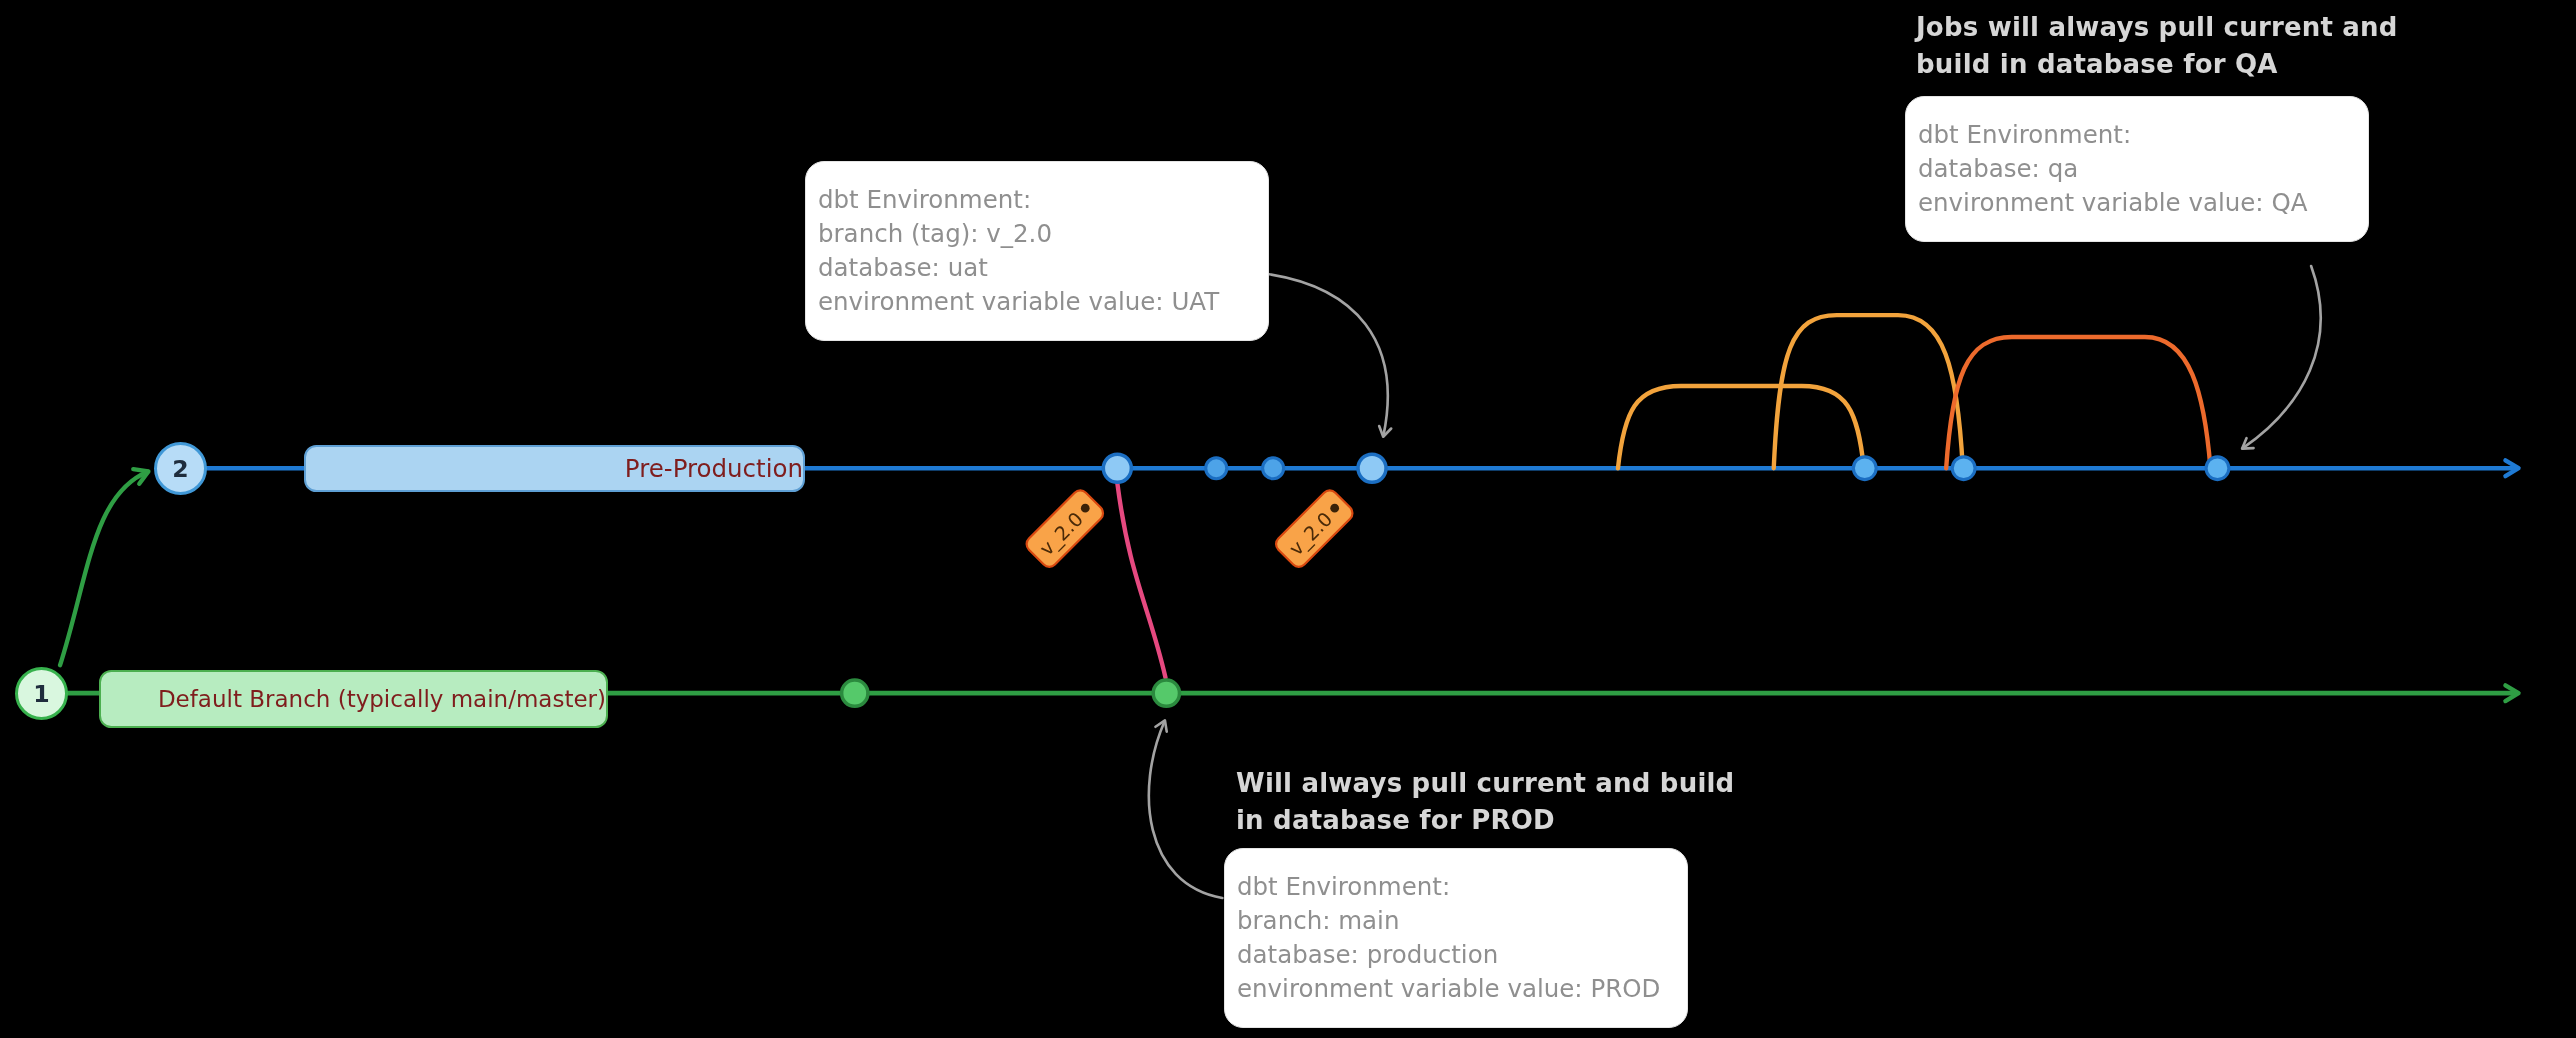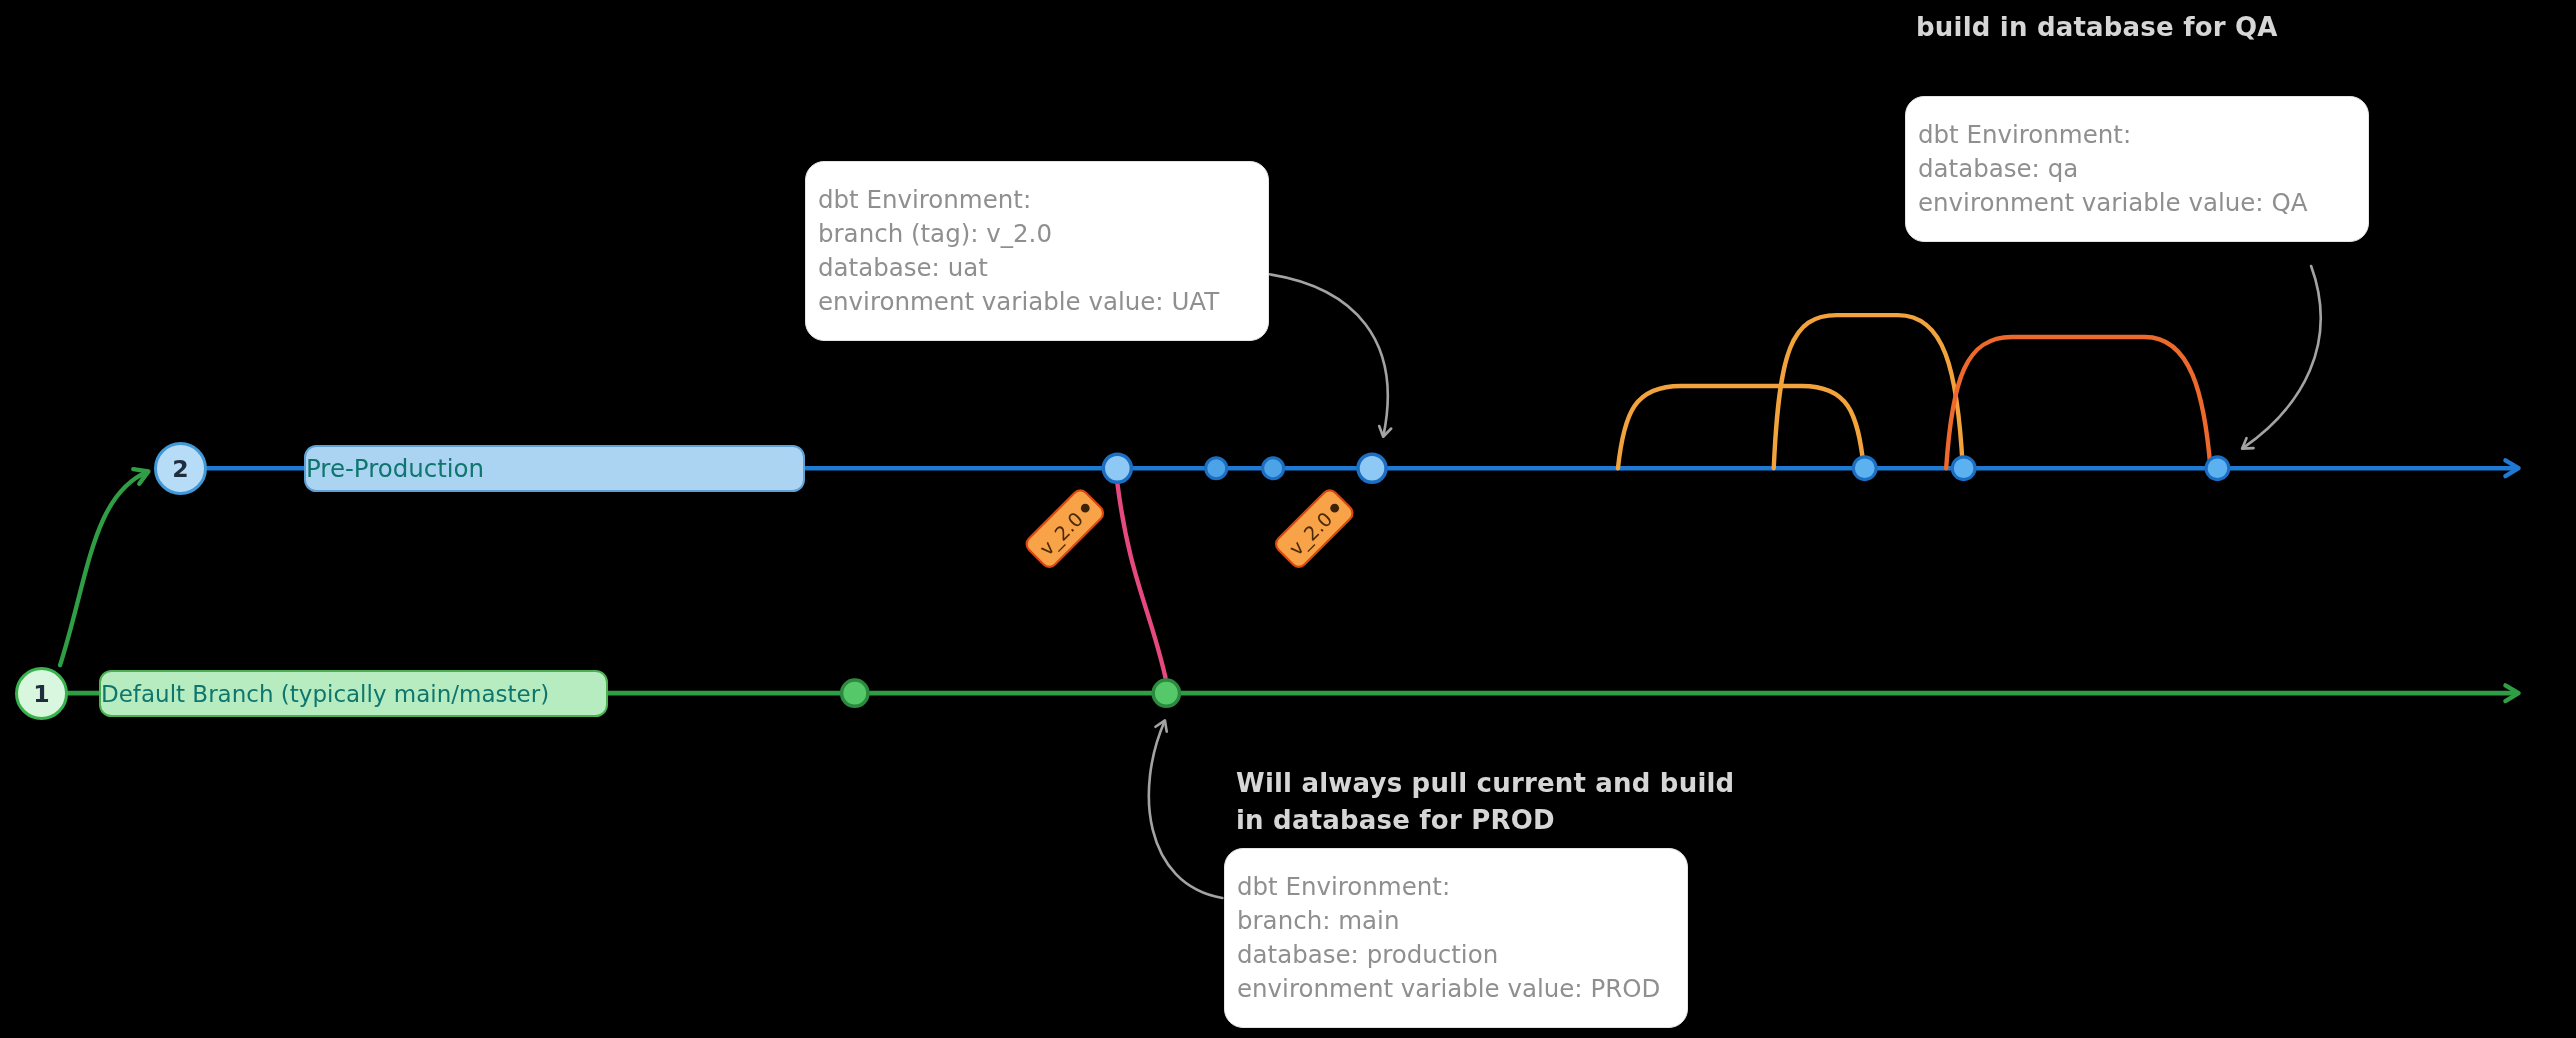--- a/index.html
+++ b/index.html
@@ -5,22 +5,22 @@
   * { margin:0; padding:0; box-sizing:border-box; }
   html,body { background:#000; }
   body { font-family:"DejaVu Sans", sans-serif; }
   #canvas {
     position:relative; width:2576px; height:1038px;
     background:#000; overflow:hidden;
   }
   #diagram-svg { position:absolute; left:0; top:0; }
 
   .pill {
-    position:absolute; display:flex; align-items:center; justify-content:flex-start;
-    border-radius:12.3px; color:#0f766e; white-space:nowrap;
+    position:absolute; display:flex; align-items:center; justify-content:flex-end;
+    border-radius:12.3px; color:#7f1d1d; white-space:nowrap;
   }
   .pill-blue { background:#abd4f2; border:2.6px solid #5e9fd4; font-size:24.5px; }
   .pill-green { background:#b7ecc0; border:2.6px solid #4caf50; font-size:23px; }
 
   .node-circle {
     position:absolute; width:53px; height:53px; border-radius:50%;
     display:flex; align-items:center; justify-content:center;
     font-size:23.6px; color:#1f2d3d; font-weight:600;
   }
   .node-blue { background:#b7dcf7; border:3.5px solid #4098d7; }
@@ -89,39 +89,40 @@
     <circle cx="2243" cy="535" r="13" fill="#5cb2f0" stroke="#1b6ec2" stroke-width="3.5"></circle>
     <circle cx="2533" cy="535" r="13" fill="#5cb2f0" stroke="#1b6ec2" stroke-width="3.5"></circle>
 
     <circle cx="976" cy="792" r="15" fill="#55c96a" stroke="#2b8a3e" stroke-width="4"></circle>
     <circle cx="1332" cy="792" r="15" fill="#55c96a" stroke="#2b8a3e" stroke-width="4"></circle>
   </svg>
 
   <div class="pill pill-blue" style="left:304px; top:445px; width:501px; height:47px;">
     <span>Pre-Production</span>
   </div>
-  <div class="pill pill-green" style="left:99px; top:670px; width:509px; height:47px;">
+  <div class="pill pill-green" style="left:99px; top:670px; width:509px; height:58px;">
     <span>Default Branch (typically main/master)</span>
   </div>
 
   <div class="node-circle node-blue" style="left:154px; top:442px;">
     <span>2</span>
   </div>
   <div class="node-circle node-green" style="left:15px; top:667px;">
     <span>1</span>
   </div>
 
   <div class="callout-box" style="left:805px; top:161px;">
     <div class="line">dbt Environment:</div>
     <div class="line">branch (tag): v_2.0</div>
     <div class="line">database: uat</div>
     <div class="line">environment variable value: UAT</div>
   </div>
 
   <div class="callout-heading" style="left:1916px; top:8.8px;">
+    <div>Jobs will always pull current and</div>
     <div>build in database for QA</div>
   </div>
   <div class="callout-box" style="left:1905px; top:96px;">
     <div class="line">dbt Environment:</div>
     <div class="line">database: qa</div>
     <div class="line">environment variable value: QA</div>
   </div>
 
   <div class="callout-heading" style="left:1236px; top:765px;">
     <div>Will always pull current and build</div>

